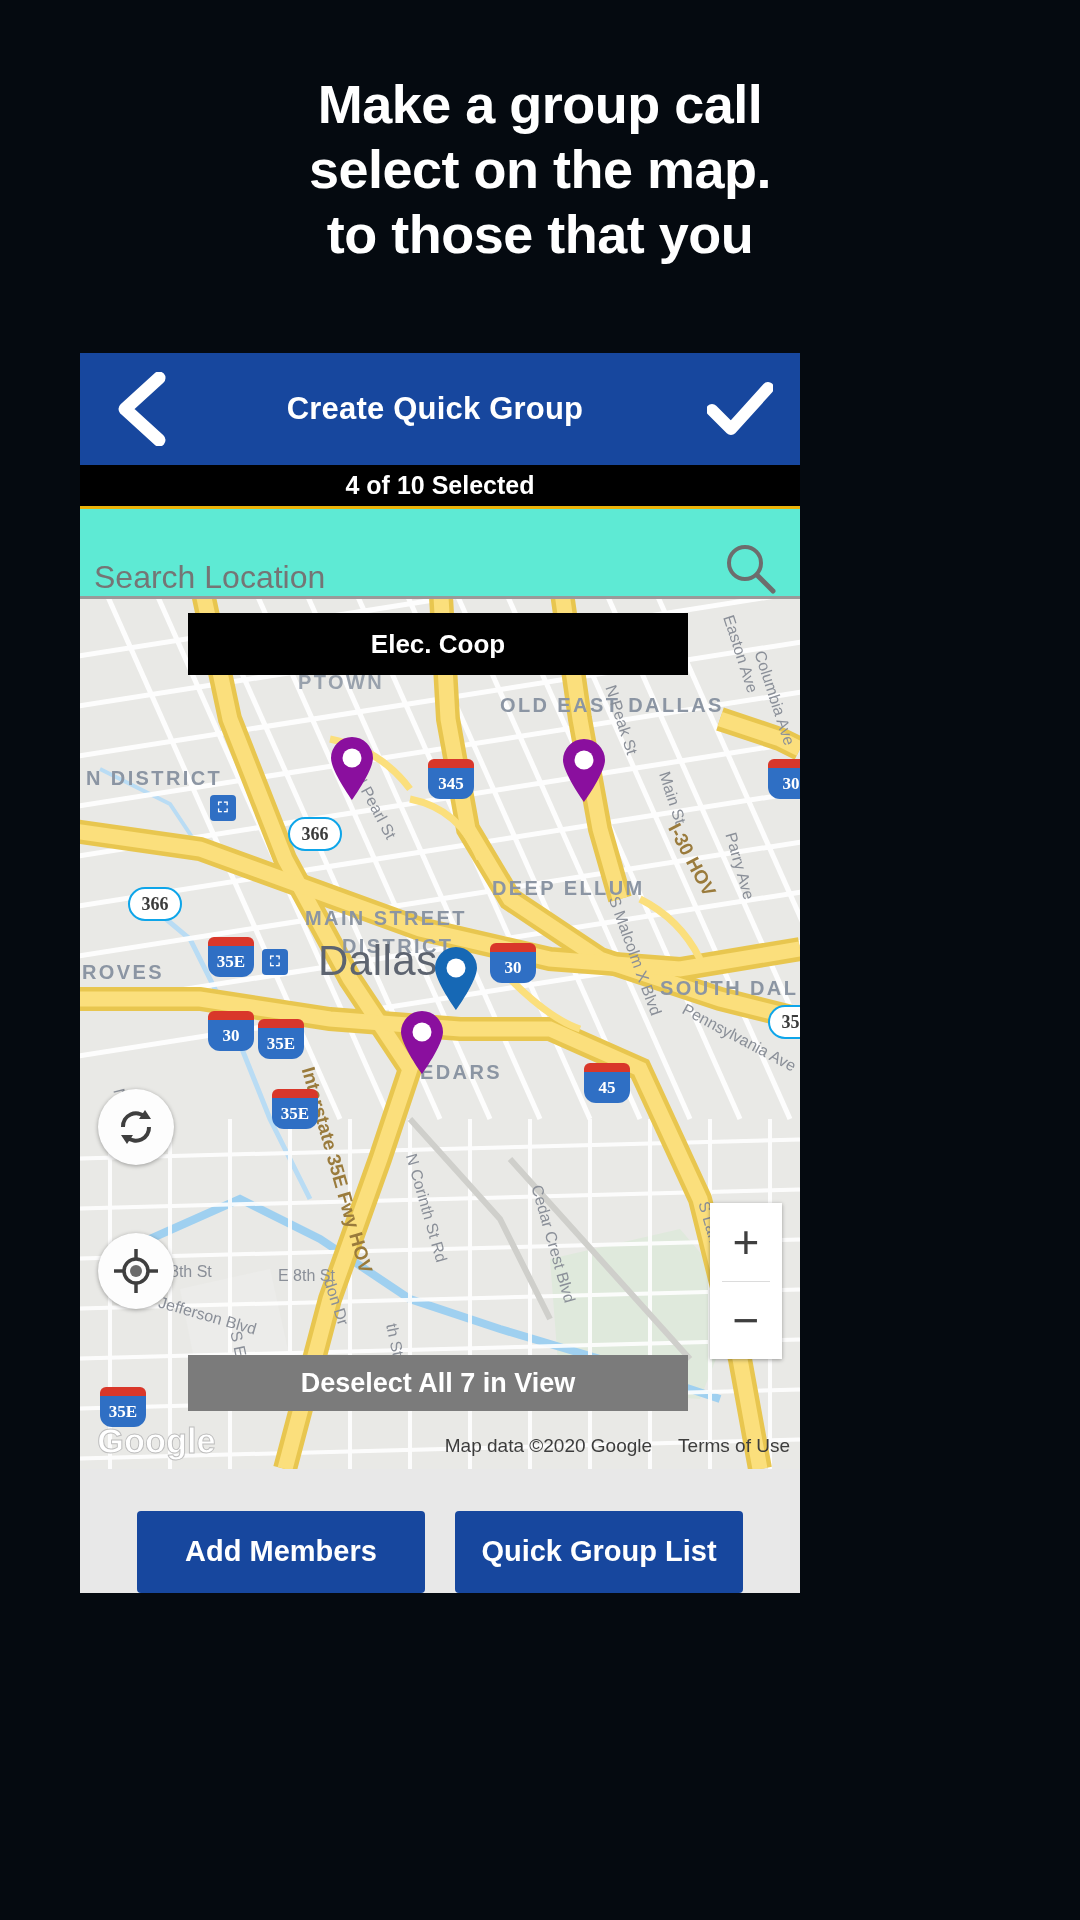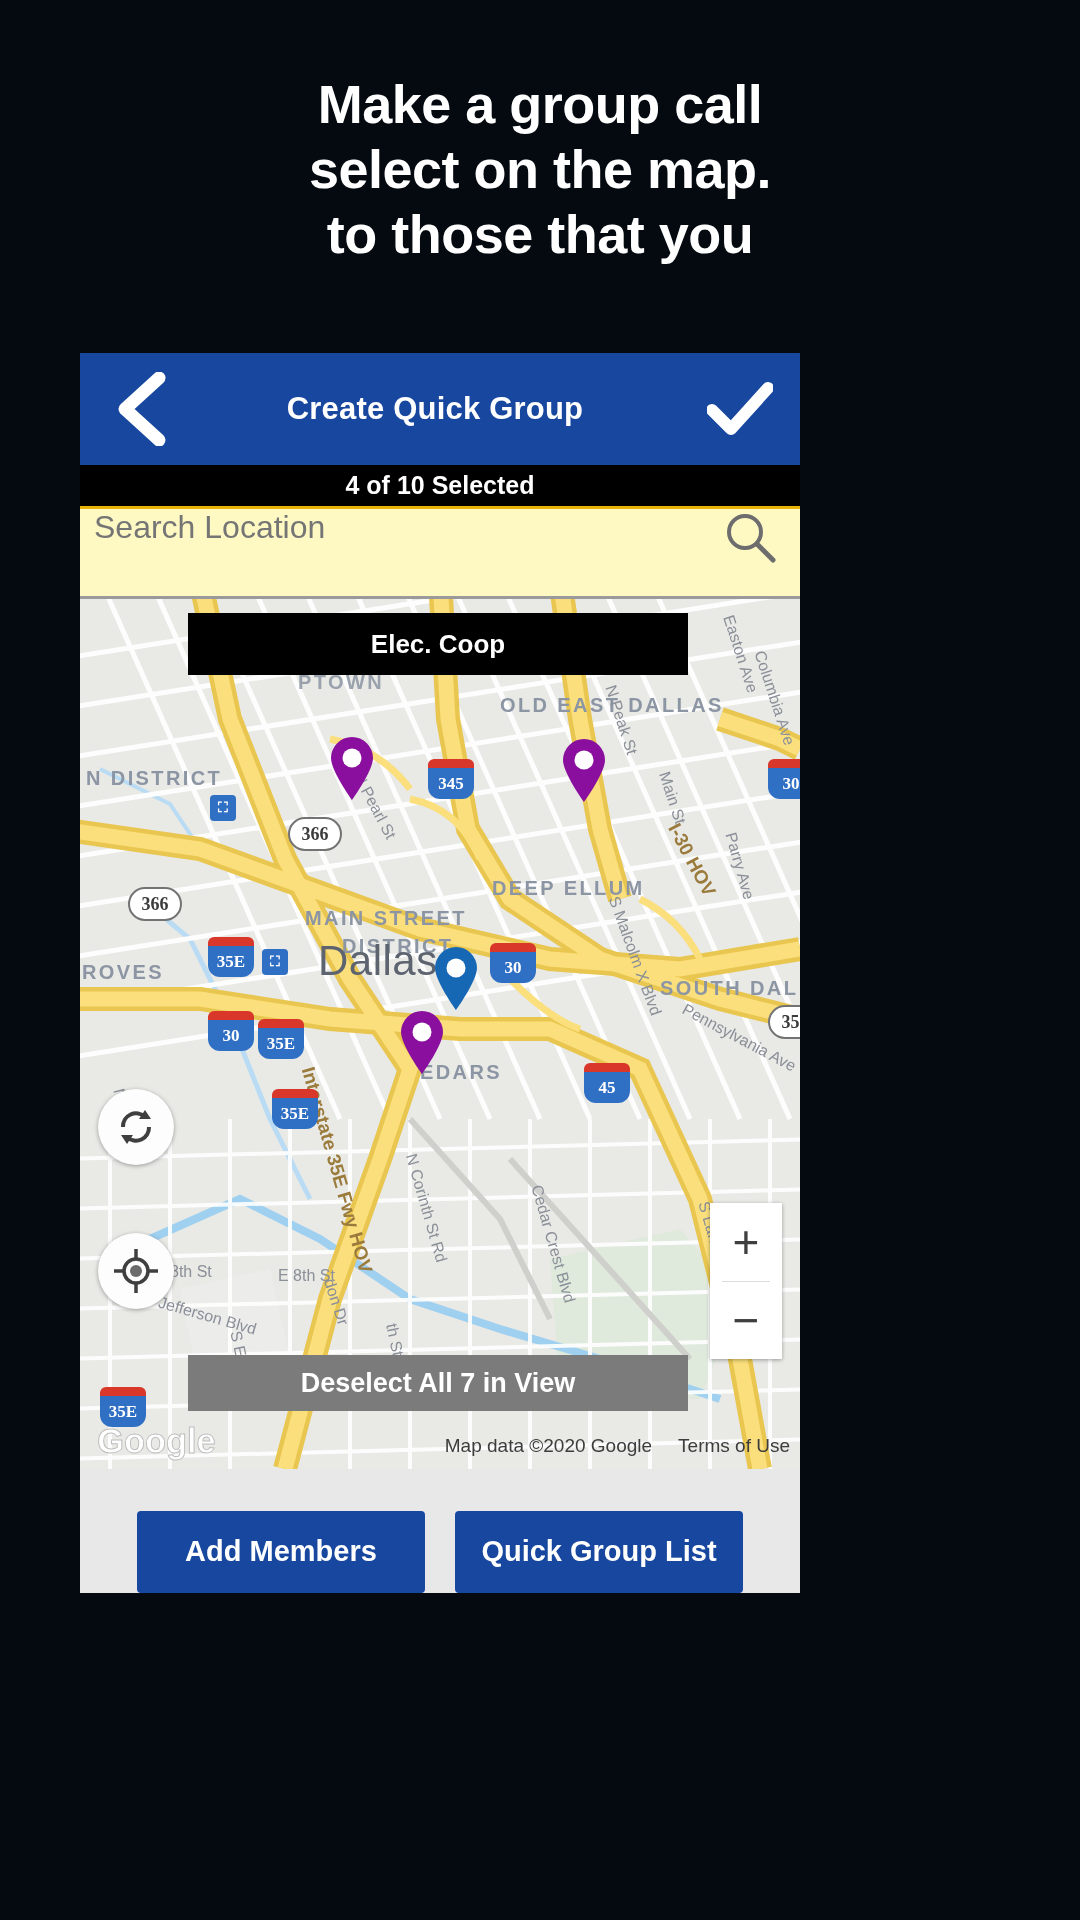--- a/index.html
+++ b/index.html
@@ -45,22 +45,22 @@
   
   .countbar {
     height: 44px; background: #000000; color: #ffffff;
     display: flex; align-items: center; justify-content: center;
     font-size: 25px; font-weight: bold;
     border-bottom: 3px solid #eab308;
   }
 
   
   .searchrow {
-    height: 90px; background: #fef9c3;
-    display: flex; align-items: flex-start;
+    height: 90px; background: #5eead4;
+    display: flex; align-items: flex-end;
     padding: 0 22px 0 14px;
     border-bottom: 3px solid #9a9a9a;
   }
   .search-input {
     flex: 1; border: none; outline: none; background: transparent;
     font-family: "Liberation Sans", sans-serif;
     font-size: 32px; color: #6d6d6d;
   }
   .search-input::placeholder { color: #757575; opacity: 1; }
   .search-icon { width: 56px; height: 56px; flex: 0 0 56px; }
@@ -96,21 +96,21 @@
     display: flex; align-items: center; justify-content: center;
     font-size: 17px; font-weight: bold; color: #fff; font-family: Liberation Serif, serif;
   }
   .shield.interstate {
     width: 46px; height: 40px; background: #2f6fc4;
     border-top: 9px solid #d9372a;
     border-radius: 6px 6px 12px 12px;
   }
   .shield.us {
     width: 54px; height: 34px; background: #ffffff; color: #3c3c3c;
-    border: 2px solid #737373; border-radius: 17px;
+    border: 2px solid #0ea5e9; border-radius: 17px;
     font-size: 18px;
   }
 
   
   .pin { position: absolute; z-index: 20; width: 48px; height: 64px; }
 
   
   .map-fab {
     position: absolute; z-index: 25;
     width: 76px; height: 76px; border-radius: 50%;

